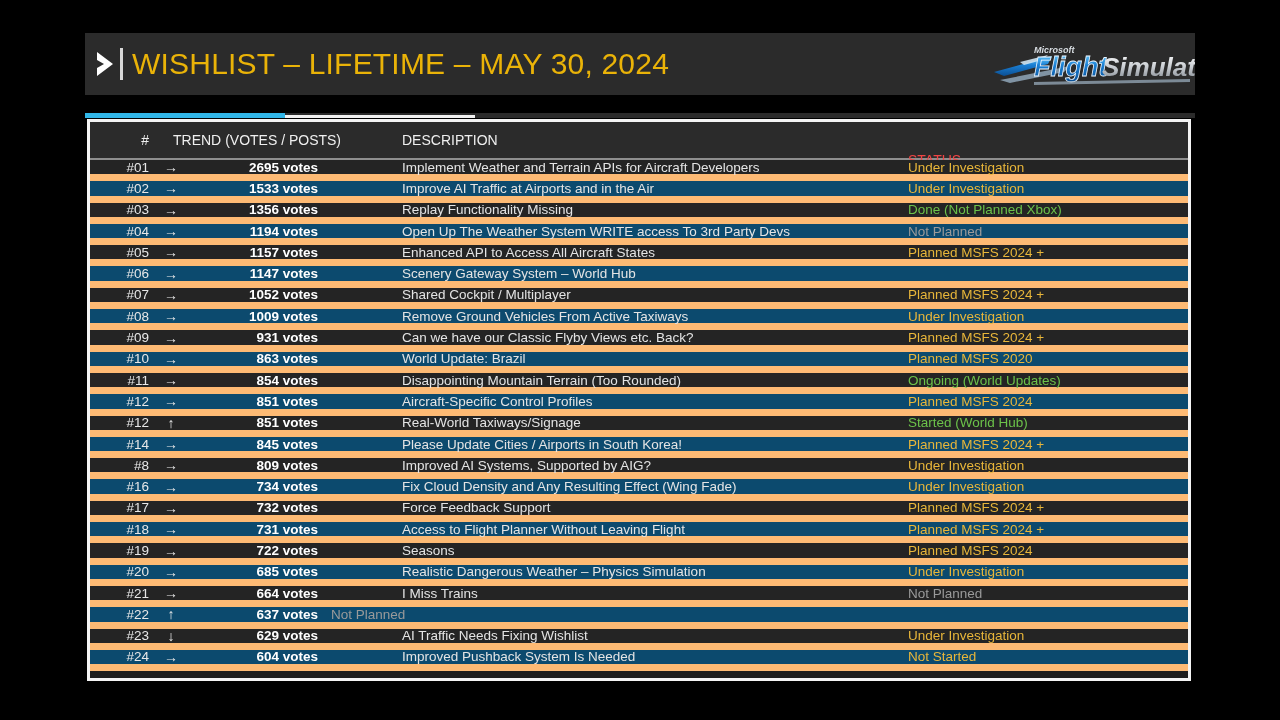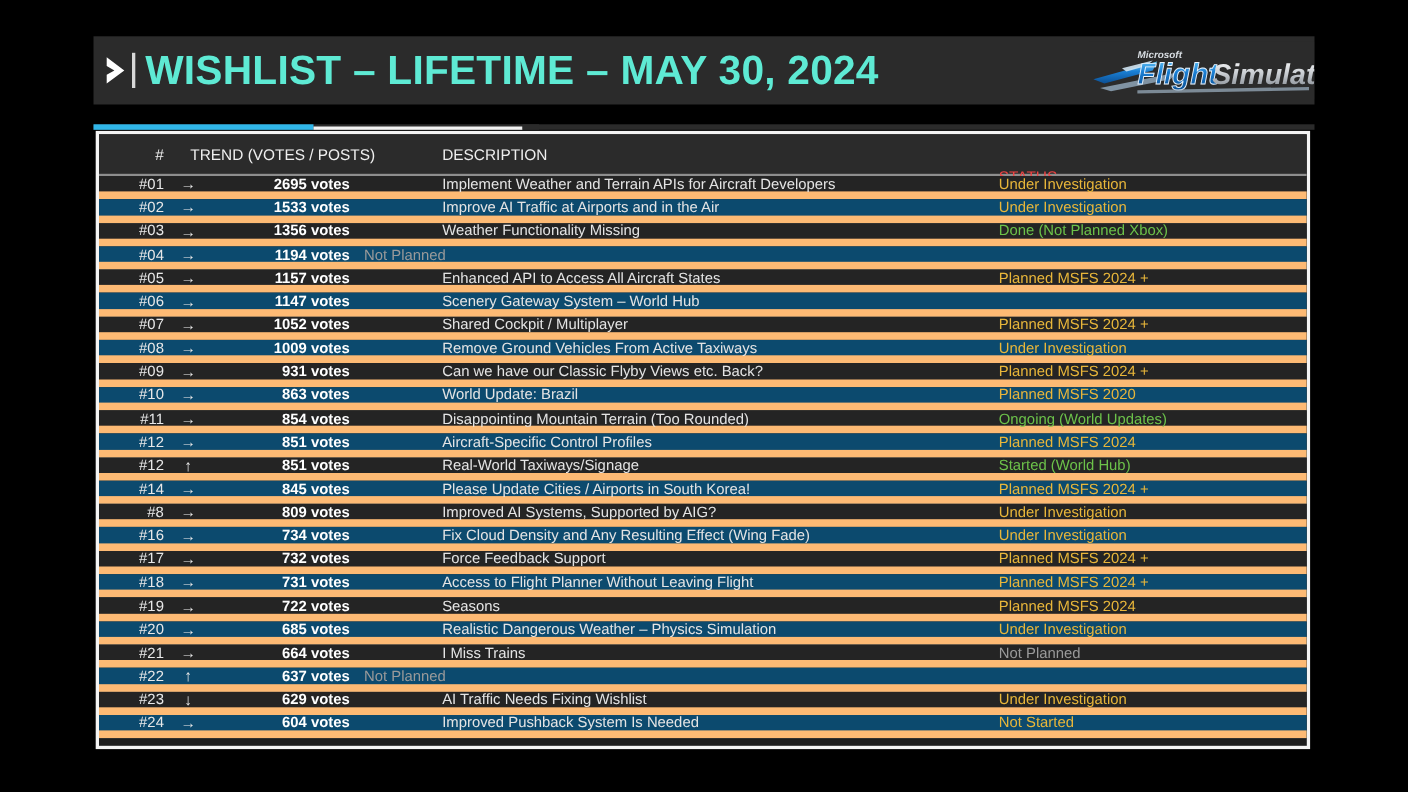--- a/index.html
+++ b/index.html
@@ -46,23 +46,23 @@
   }
 
   .title-sep {
     width: 3px;
     height: 32px;
     background: #d8d8d8;
     margin-right: 9px;
   }
 
   .page-title {
-    color: #5eead4;
-    font-size: 37px;
-    font-weight: bold;
+    color: #eab308;
+    font-size: 30px;
+    font-weight: normal;
     letter-spacing: 0.2px;
     white-space: nowrap;
     font-family: "Liberation Sans", sans-serif;
   }
 
   
   .logo {
     position: absolute;
     right: 0;
     top: 5px;
@@ -298,27 +298,28 @@
             <div class="c-rank">#02</div>
             <div class="c-trend">→</div>
             <div class="c-votes">1533 votes</div>
             <div class="c-desc">Improve AI Traffic at Airports and in the Air</div>
             <div class="c-status st-gold">Under Investigation</div>
           </div>
           <div class="row odd">
             <div class="c-rank">#03</div>
             <div class="c-trend">→</div>
             <div class="c-votes">1356 votes</div>
-            <div class="c-desc">Weather Functionality Missing</div>
+            <div class="c-desc">Replay Functionality Missing</div>
             <div class="c-status st-green">Done (Not Planned Xbox)</div>
           </div>
           <div class="row even">
             <div class="c-rank">#04</div>
             <div class="c-trend">→</div>
             <div class="c-votes">1194 votes</div>
+            <div class="c-desc">Open Up The Weather System WRITE access To 3rd Party Devs</div>
             <div class="c-status st-gray">Not Planned</div>
           </div>
           <div class="row odd">
             <div class="c-rank">#05</div>
             <div class="c-trend">→</div>
             <div class="c-votes">1157 votes</div>
             <div class="c-desc">Enhanced API to Access All Aircraft States</div>
             <div class="c-status st-gold">Planned MSFS 2024 +</div>
           </div>
           <div class="row even">

